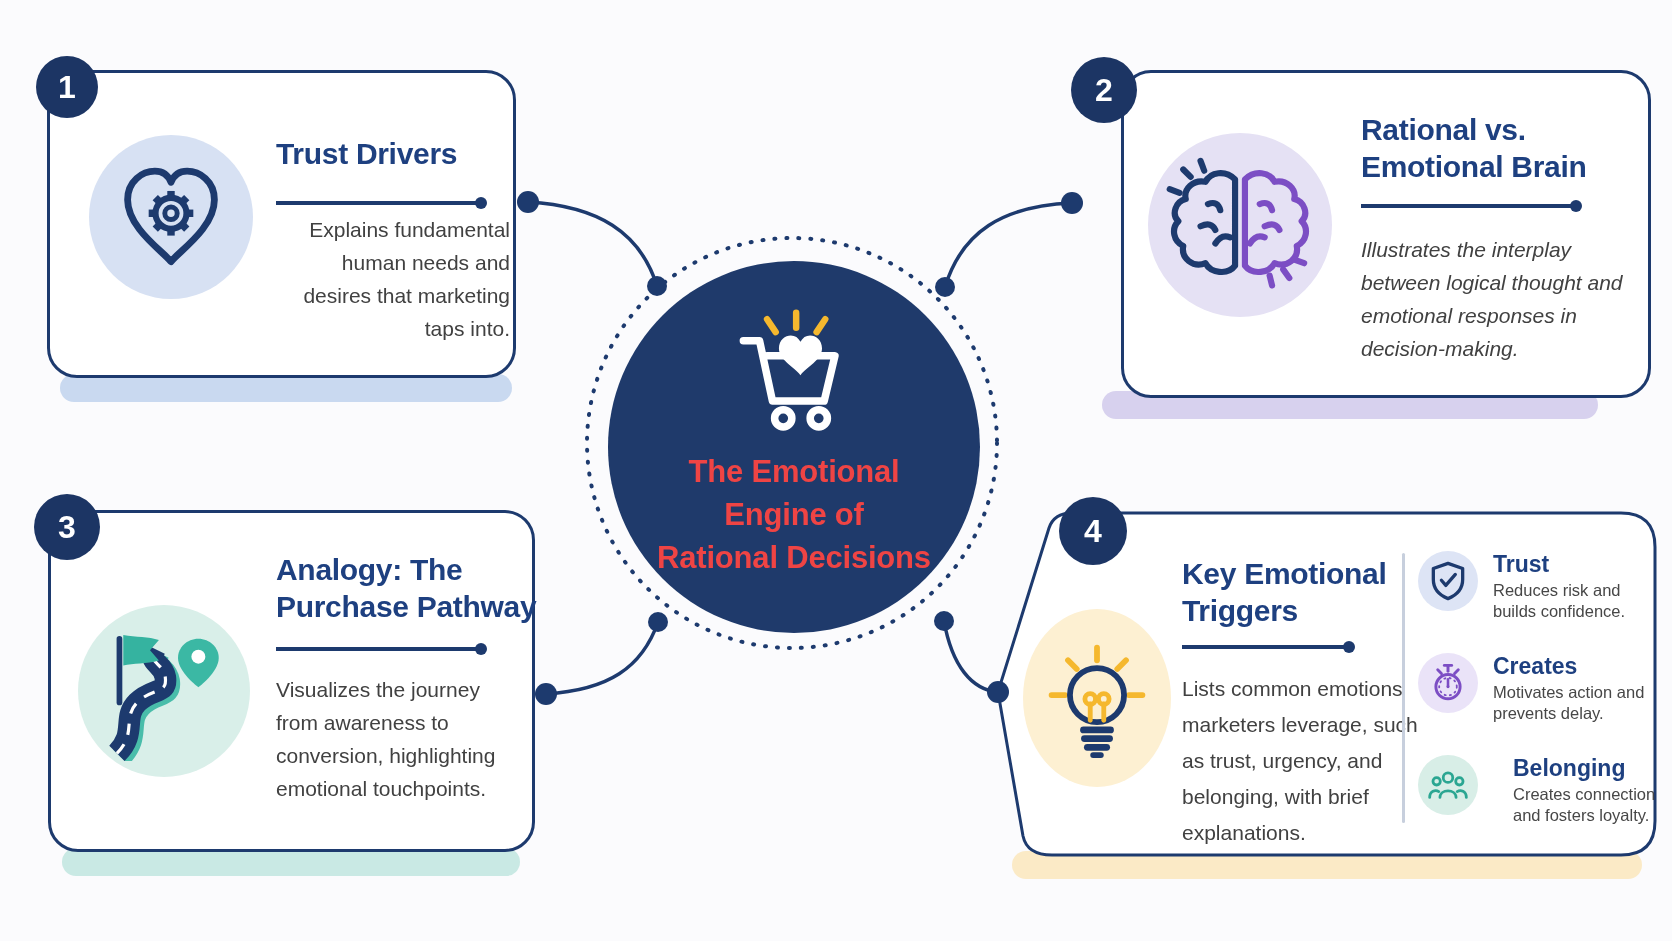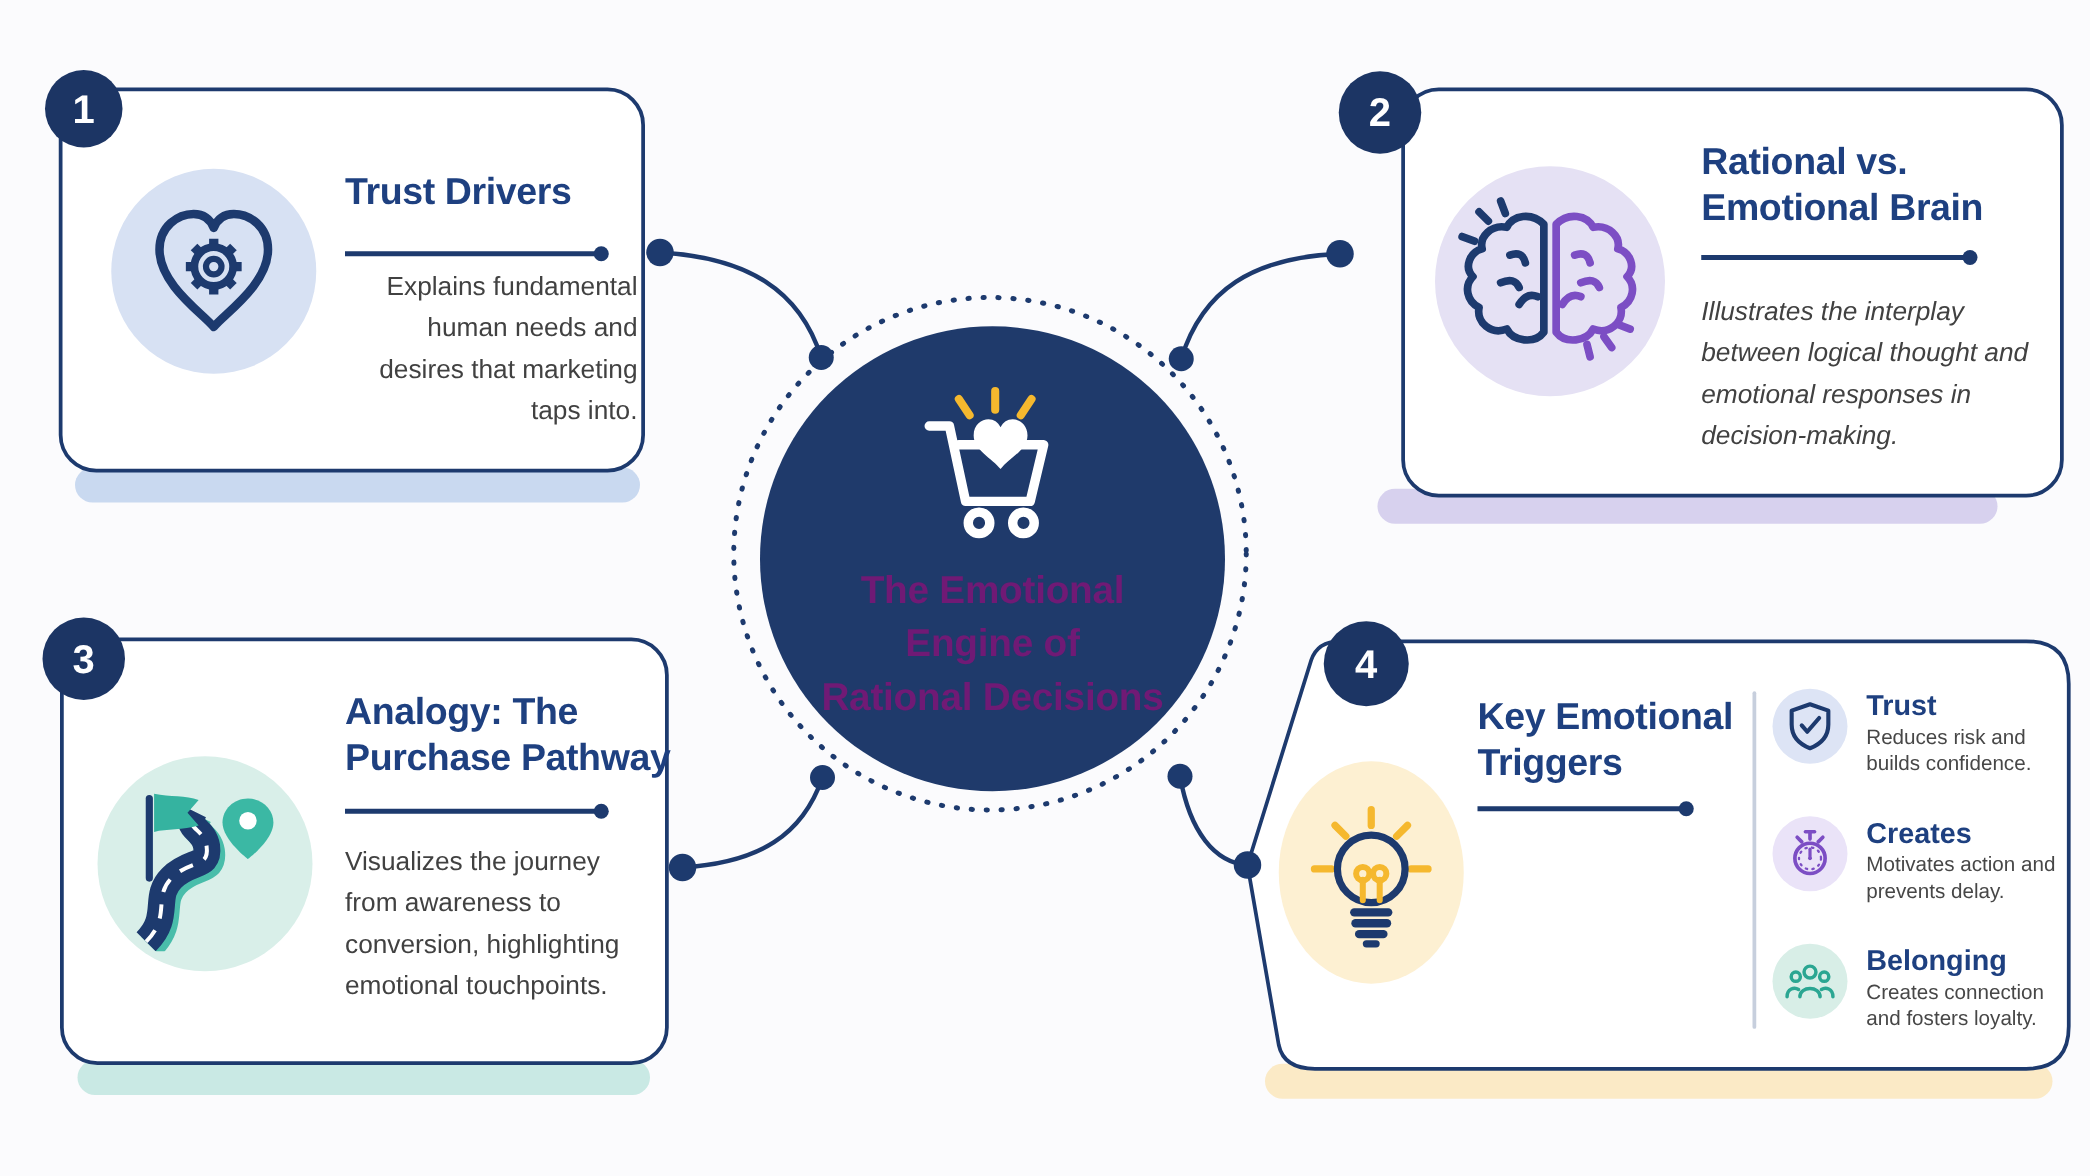--- a/index.html
+++ b/index.html
@@ -30,21 +30,21 @@
     position:absolute;right:-11px;top:-4.5px;width:12px;height:12px;border-radius:50%;background:#1d3a6e;
   }
   .card-body{
     position:absolute;color:#414141;font-size:21px;line-height:33px;
   }
   
   #center-content{
     position:absolute;left:609px;top:262px;width:370px;height:370px;z-index:3;
     display:flex;flex-direction:column;align-items:center;text-align:center;
   }
-  .center-line{color:#701a75;font-weight:bold;font-size:31px;line-height:43px;letter-spacing:-0.2px;}
+  .center-line{color:#ef4444;font-weight:bold;font-size:31px;line-height:43px;letter-spacing:-0.2px;}
   
   .trigger-row{position:absolute;left:408px;width:250px;display:flex;align-items:flex-start;}
   .trigger-icon-circle{width:60px;height:60px;border-radius:50%;flex:0 0 60px;display:flex;align-items:center;justify-content:center;}
   .trigger-text{margin-left:15px;}
   .trigger-label{font-weight:bold;color:#1e4080;font-size:23px;line-height:26px;}
   .trigger-desc{color:#474747;font-size:16.5px;line-height:21px;margin-top:3px;width:158px;}
   #card4-divider{position:absolute;left:392px;top:40px;width:3px;height:270px;background:#c7cfdd;border-radius:2px;}
   svg{display:block;}
 </style>
 </head>
@@ -209,20 +209,21 @@
         <path d="M47,107 H73" stroke-width="7"></path>
         <path d="M50,116 H70" stroke-width="7"></path>
         <path d="M56,124 H64" stroke-width="6"></path>
       </g>
     </svg>
   </div>
   <div class="card-title" style="left:172px;top:42px;width:232px;">Key Emotional Triggers</div>
   <div class="underline" style="left:172px;top:132px;width:162px;">
     <span class="enddot"></span>
   </div>
+  <div class="card-body" style="left:172px;top:158px;width:250px;line-height:36px;">Lists common emotions marketers leverage, such as trust, urgency, and belonging, with brief explanations.</div>
   <div id="card4-divider"></div>
 
   <div class="trigger-row" style="top:38px;">
     <div class="trigger-icon-circle" style="background:#dde4f5;">
       <svg width="44" height="44" viewBox="0 0 60 60">
         <path d="M30,6 L50,13 V28 C50,42 40,50 30,54 C20,50 10,42 10,28 V13 Z" fill="none" stroke="#1d3a6e" stroke-width="4.5" stroke-linejoin="round"></path>
         <path d="M21,29 L27,36 L40,21" fill="none" stroke="#1d3a6e" stroke-width="4.5" stroke-linecap="round" stroke-linejoin="round"></path>
       </svg>
     </div>
     <div class="trigger-text">
@@ -245,21 +246,21 @@
         </g>
         <circle cx="30" cy="35" r="2" fill="#7c4ec4"></circle>
       </svg>
     </div>
     <div class="trigger-text">
       <div class="trigger-label">Creates</div>
       <div class="trigger-desc">Motivates action and prevents delay.</div>
     </div>
   </div>
 
-  <div class="trigger-row" style="top:242px;">
+  <div class="trigger-row" style="top:242px;gap:20px;">
     <div class="trigger-icon-circle" style="background:#d8eee7;">
       <svg width="44" height="44" viewBox="0 0 60 60">
         <g stroke="#2ba692" stroke-width="3.8" fill="none" stroke-linecap="round">
           <circle cx="30" cy="20" r="6.5"></circle>
           <circle cx="14.5" cy="25" r="5"></circle>
           <circle cx="45.5" cy="25" r="5"></circle>
           <path d="M19,47 C19,35 41,35 41,47"></path>
           <path d="M5,47 C5,38 13,36 17.5,39"></path>
           <path d="M55,47 C55,38 47,36 42.5,39"></path>
         </g>

